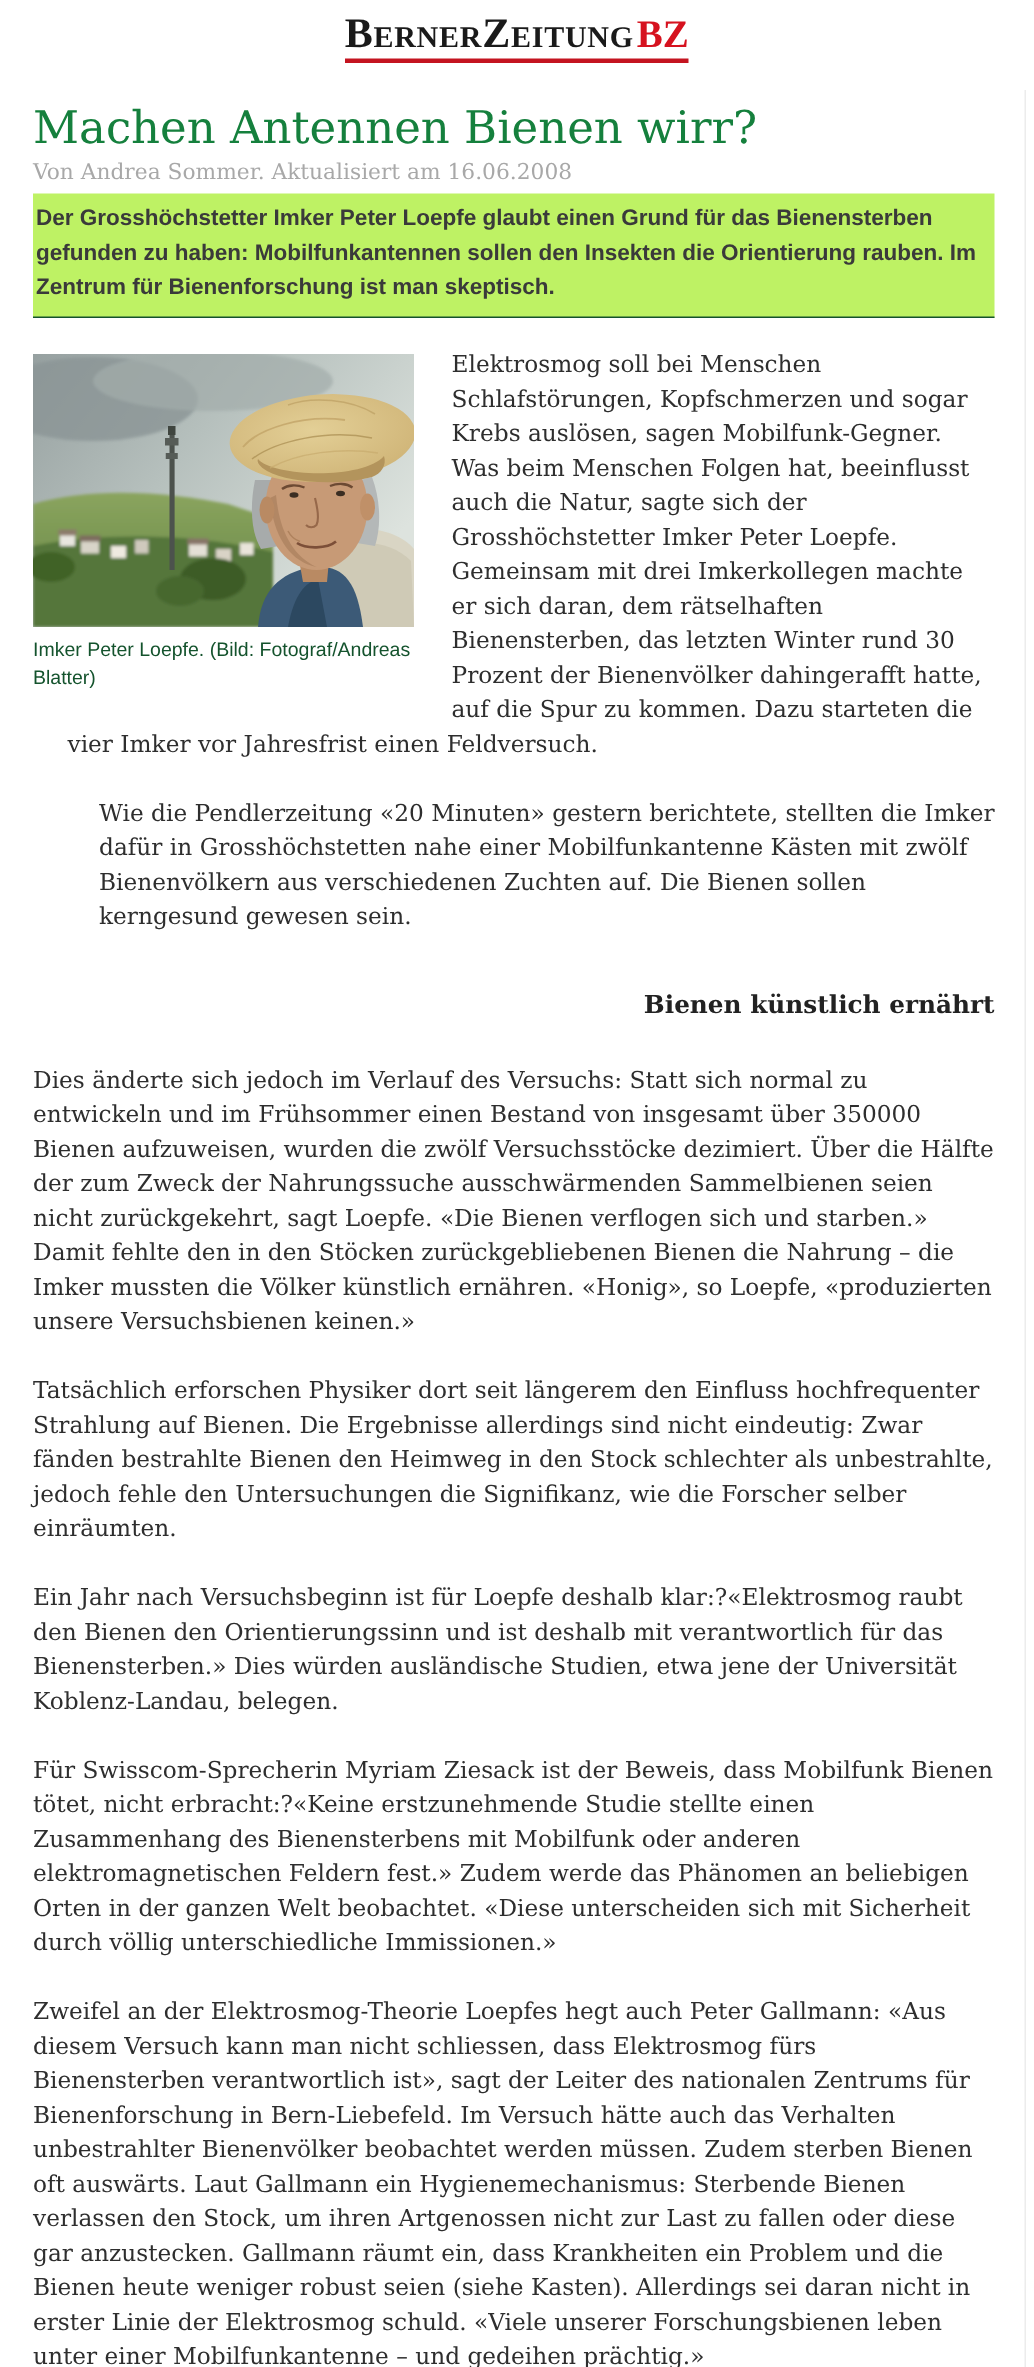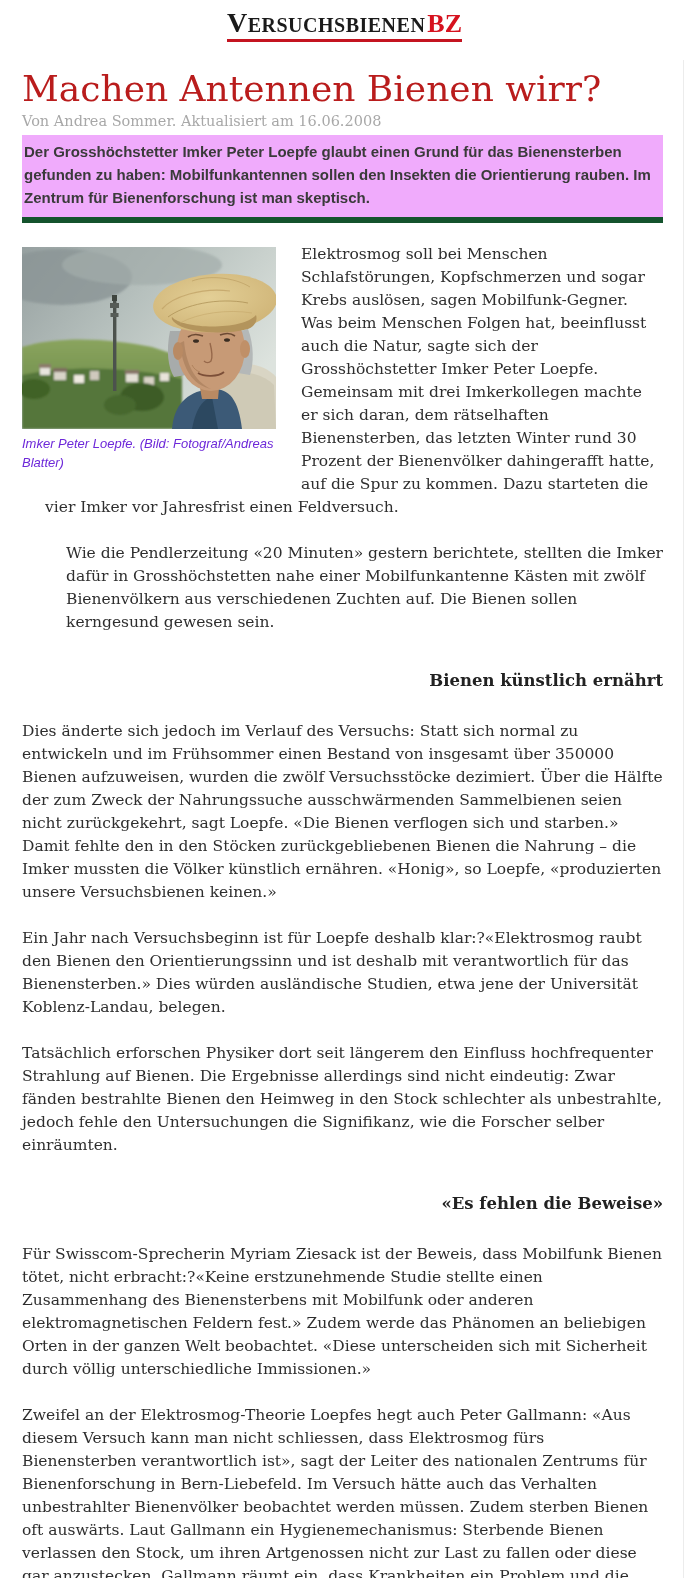--- a/index.html
+++ b/index.html
@@ -44,34 +44,34 @@
     color: #d6121f;
     margin-left: 2px;
     text-align: center;
   }
   .page {
     padding: 0 26px 0 22px;
   }
   h1.article-title {
     font-family: "DejaVu Serif", serif;
     font-weight: normal;
-    font-size: 36px;
-    color: #b91c1c;
+    font-size: 30px;
+    color: #15803d;
     margin: 26px 0 4px 0;
     letter-spacing: 0;
   }
   .byline {
     font-family: "DejaVu Serif", serif;
     font-size: 14.5px;
     color: #a8a8a8;
     margin: 0 0 6px 0;
   }
   .lead {
-    background: #f0abfc;
-    border-bottom: 6px solid #14532d;
+    background: #bef264;
+    border-bottom: 1px solid #14532d;
     font-family: "Liberation Sans", sans-serif;
     font-weight: bold;
     font-size: 15px;
     line-height: 23px;
     color: #3a3a3a;
     padding: 5px 8px 8px 2px;
     margin: 0 0 20px 0;
   }
   figure.photo-figure {
     float: left;
@@ -81,23 +81,22 @@
   }
   .photo-frame {
     width: 254px;
     height: 182px;
     display: block;
   }
   figcaption.photo-caption {
     font-family: "Liberation Sans", sans-serif;
     font-size: 13px;
     line-height: 19px;
-    color: #6d28d9;
+    color: #14532d;
     padding-top: 5px;
-    font-style: italic;
   }
   p.body-par {
     font-size: 15.5px;
     line-height: 23px;
     margin: 23px 0;
     color: #2e2e2e;
   }
   p.first-par { margin-top: 4px; padding-left: 23px; }
   p.clear-par { clear: left; margin-left: 44px; }
   h2.subhead {
@@ -109,21 +108,21 @@
     text-align: right;
   }
 </style>
 </head>
 <body>
 
 <div class="right-edge"></div>
 
 <header class="masthead">
   <div class="masthead-inner">
-    <span class="masthead-wordmark">Versuchsbienen</span><span class="masthead-badge">BZ</span>
+    <span class="masthead-wordmark">BernerZeitung</span><span class="masthead-badge">BZ</span>
   </div>
 </header>
 
 <div class="page">
 
   <h1 class="article-title">Machen Antennen Bienen wirr?</h1>
 
   <p class="byline">Von Andrea Sommer. Aktualisiert am 16.06.2008</p>
 
   <p class="lead">Der Grosshöchstetter Imker Peter Loepfe glaubt einen Grund für das Bienensterben gefunden zu haben: Mobilfunkantennen sollen den Insekten die Orientierung rauben. Im Zentrum für Bienenforschung ist man skeptisch.</p>
@@ -224,23 +223,22 @@
   </figure>
 
   <p class="body-par first-par">Elektrosmog soll bei Menschen Schlafstörungen, Kopfschmerzen und sogar Krebs auslösen, sagen Mobilfunk-Gegner. Was beim Menschen Folgen hat, beeinflusst auch die Natur, sagte sich der Grosshöchstetter Imker Peter Loepfe. Gemeinsam mit drei Imkerkollegen machte er sich daran, dem rätselhaften Bienensterben, das letzten Winter rund 30 Prozent der Bienenvölker dahingerafft hatte, auf die Spur zu kommen. Dazu starteten die vier Imker vor Jahresfrist einen Feldversuch.</p>
 
   <p class="body-par clear-par">Wie die Pendlerzeitung «20 Minuten» gestern berichtete, stellten die Imker dafür in Grosshöchstetten nahe einer Mobilfunkantenne Kästen mit zwölf Bienenvölkern aus verschiedenen Zuchten auf. Die Bienen sollen kerngesund gewesen sein.</p>
 
   <h2 class="subhead">Bienen künstlich ernährt</h2>
 
   <p class="body-par">Dies änderte sich jedoch im Verlauf des Versuchs: Statt sich normal zu entwickeln und im Frühsommer einen Bestand von insgesamt über 350000 Bienen aufzuweisen, wurden die zwölf Versuchsstöcke dezimiert. Über die Hälfte der zum Zweck der Nahrungssuche ausschwärmenden Sammelbienen seien nicht zurückgekehrt, sagt Loepfe. «Die Bienen verflogen sich und starben.» Damit fehlte den in den Stöcken zurückgebliebenen Bienen die Nahrung – die Imker mussten die Völker künstlich ernähren. «Honig», so Loepfe, «produzierten unsere Versuchsbienen keinen.»</p>
 
+  <p class="body-par">Tatsächlich erforschen Physiker dort seit längerem den Einfluss hochfrequenter Strahlung auf Bienen. Die Ergebnisse allerdings sind nicht eindeutig: Zwar fänden bestrahlte Bienen den Heimweg in den Stock schlechter als unbestrahlte, jedoch fehle den Untersuchungen die Signifikanz, wie die Forscher selber einräumten.</p>
+
   <p class="body-par">Ein Jahr nach Versuchsbeginn ist für Loepfe deshalb klar:?«Elektrosmog raubt den Bienen den Orientierungssinn und ist deshalb mit verantwortlich für das Bienensterben.» Dies würden ausländische Studien, etwa jene der Universität Koblenz-Landau, belegen.</p>
 
-  <p class="body-par">Tatsächlich erforschen Physiker dort seit längerem den Einfluss hochfrequenter Strahlung auf Bienen. Die Ergebnisse allerdings sind nicht eindeutig: Zwar fänden bestrahlte Bienen den Heimweg in den Stock schlechter als unbestrahlte, jedoch fehle den Untersuchungen die Signifikanz, wie die Forscher selber einräumten.</p>
-
-  <h2 class="subhead">«Es fehlen die Beweise»</h2>
 
   <p class="body-par">Für Swisscom-Sprecherin Myriam Ziesack ist der Beweis, dass Mobilfunk Bienen tötet, nicht erbracht:?«Keine erstzunehmende Studie stellte einen Zusammenhang des Bienensterbens mit Mobilfunk oder anderen elektromagnetischen Feldern fest.» Zudem werde das Phänomen an beliebigen Orten in der ganzen Welt beobachtet. «Diese unterscheiden sich mit Sicherheit durch völlig unterschiedliche Immissionen.»</p>
 
   <p class="body-par">Zweifel an der Elektrosmog-Theorie Loepfes hegt auch Peter Gallmann: «Aus diesem Versuch kann man nicht schliessen, dass Elektrosmog fürs Bienensterben verantwortlich ist», sagt der Leiter des nationalen Zentrums für Bienenforschung in Bern-Liebefeld. Im Versuch hätte auch das Verhalten unbestrahlter Bienenvölker beobachtet werden müssen. Zudem sterben Bienen oft auswärts. Laut Gallmann ein Hygienemechanismus: Sterbende Bienen verlassen den Stock, um ihren Artgenossen nicht zur Last zu fallen oder diese gar anzustecken. Gallmann räumt ein, dass Krankheiten ein Problem und die Bienen heute weniger robust seien (siehe Kasten). Allerdings sei daran nicht in erster Linie der Elektrosmog schuld. «Viele unserer Forschungsbienen leben unter einer Mobilfunkantenne – und gedeihen prächtig.»</p>
 
 </div>
 
 </body></html>

